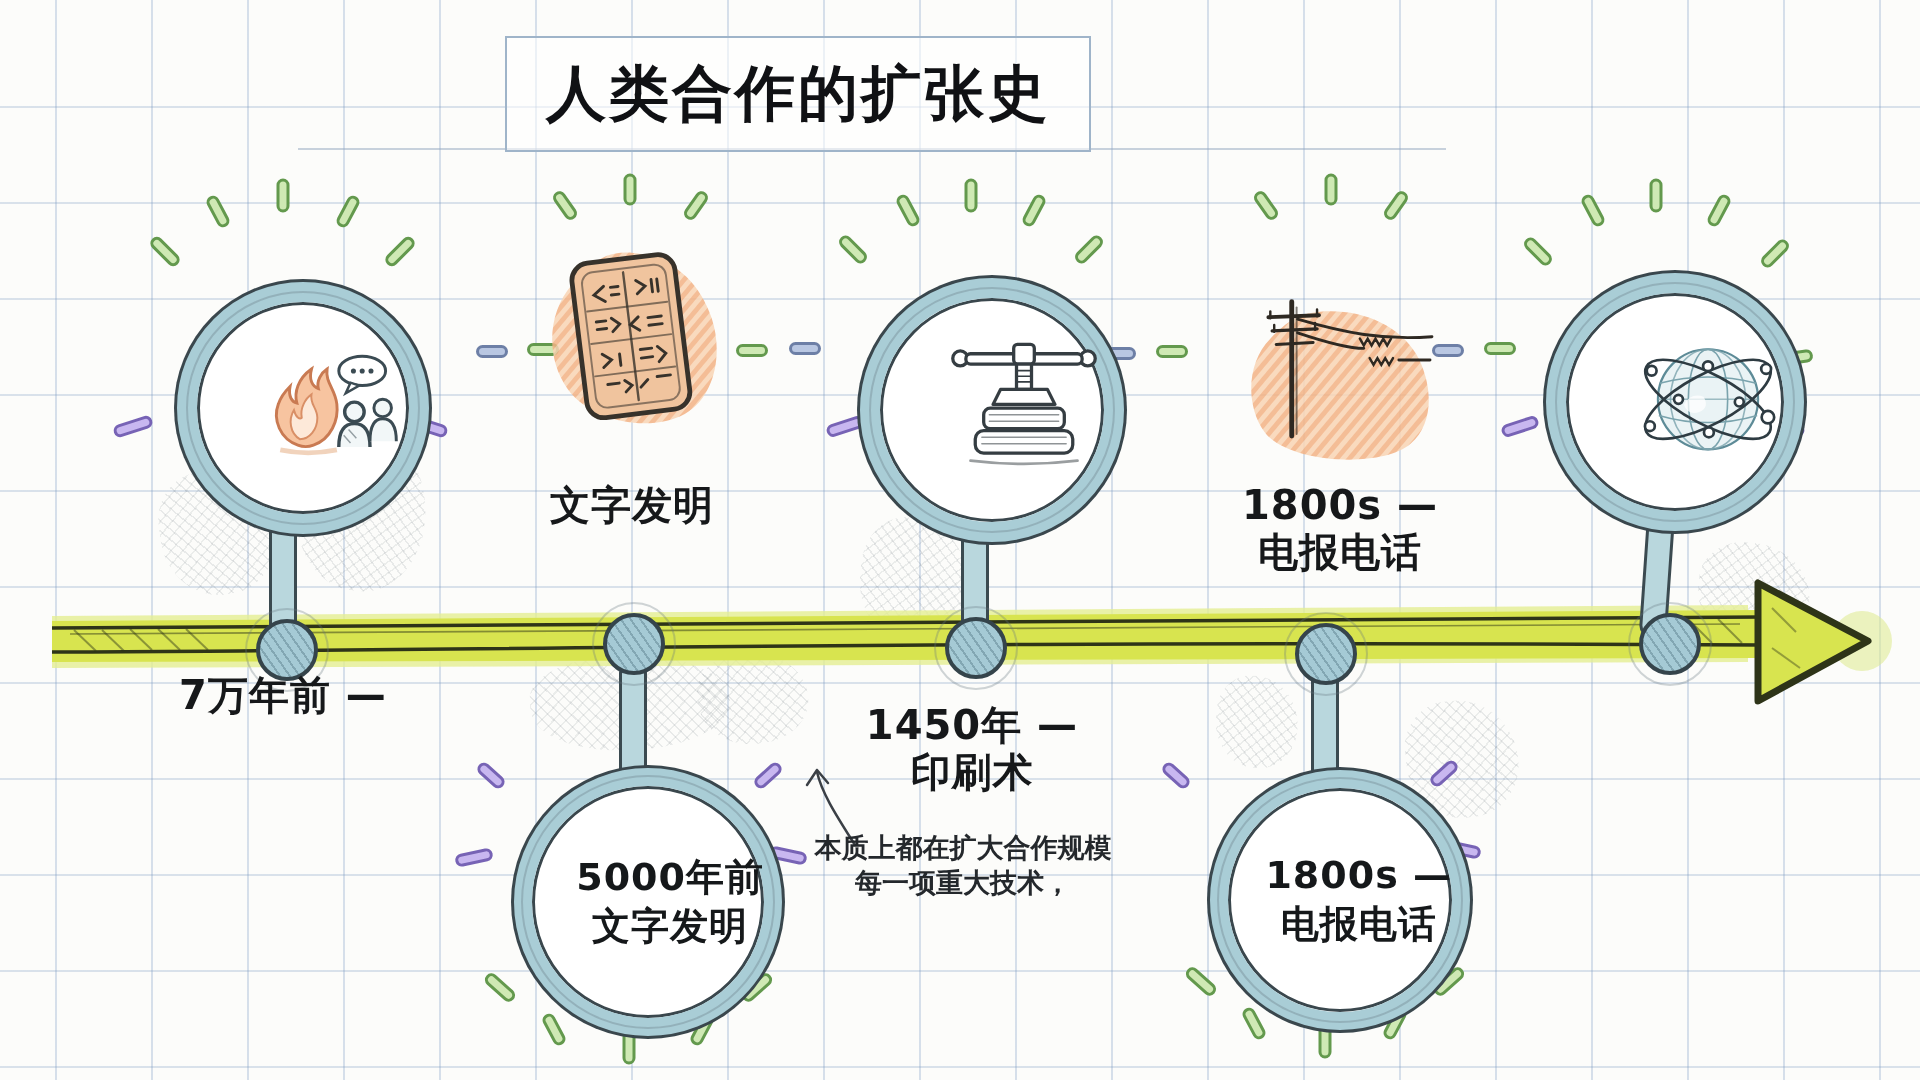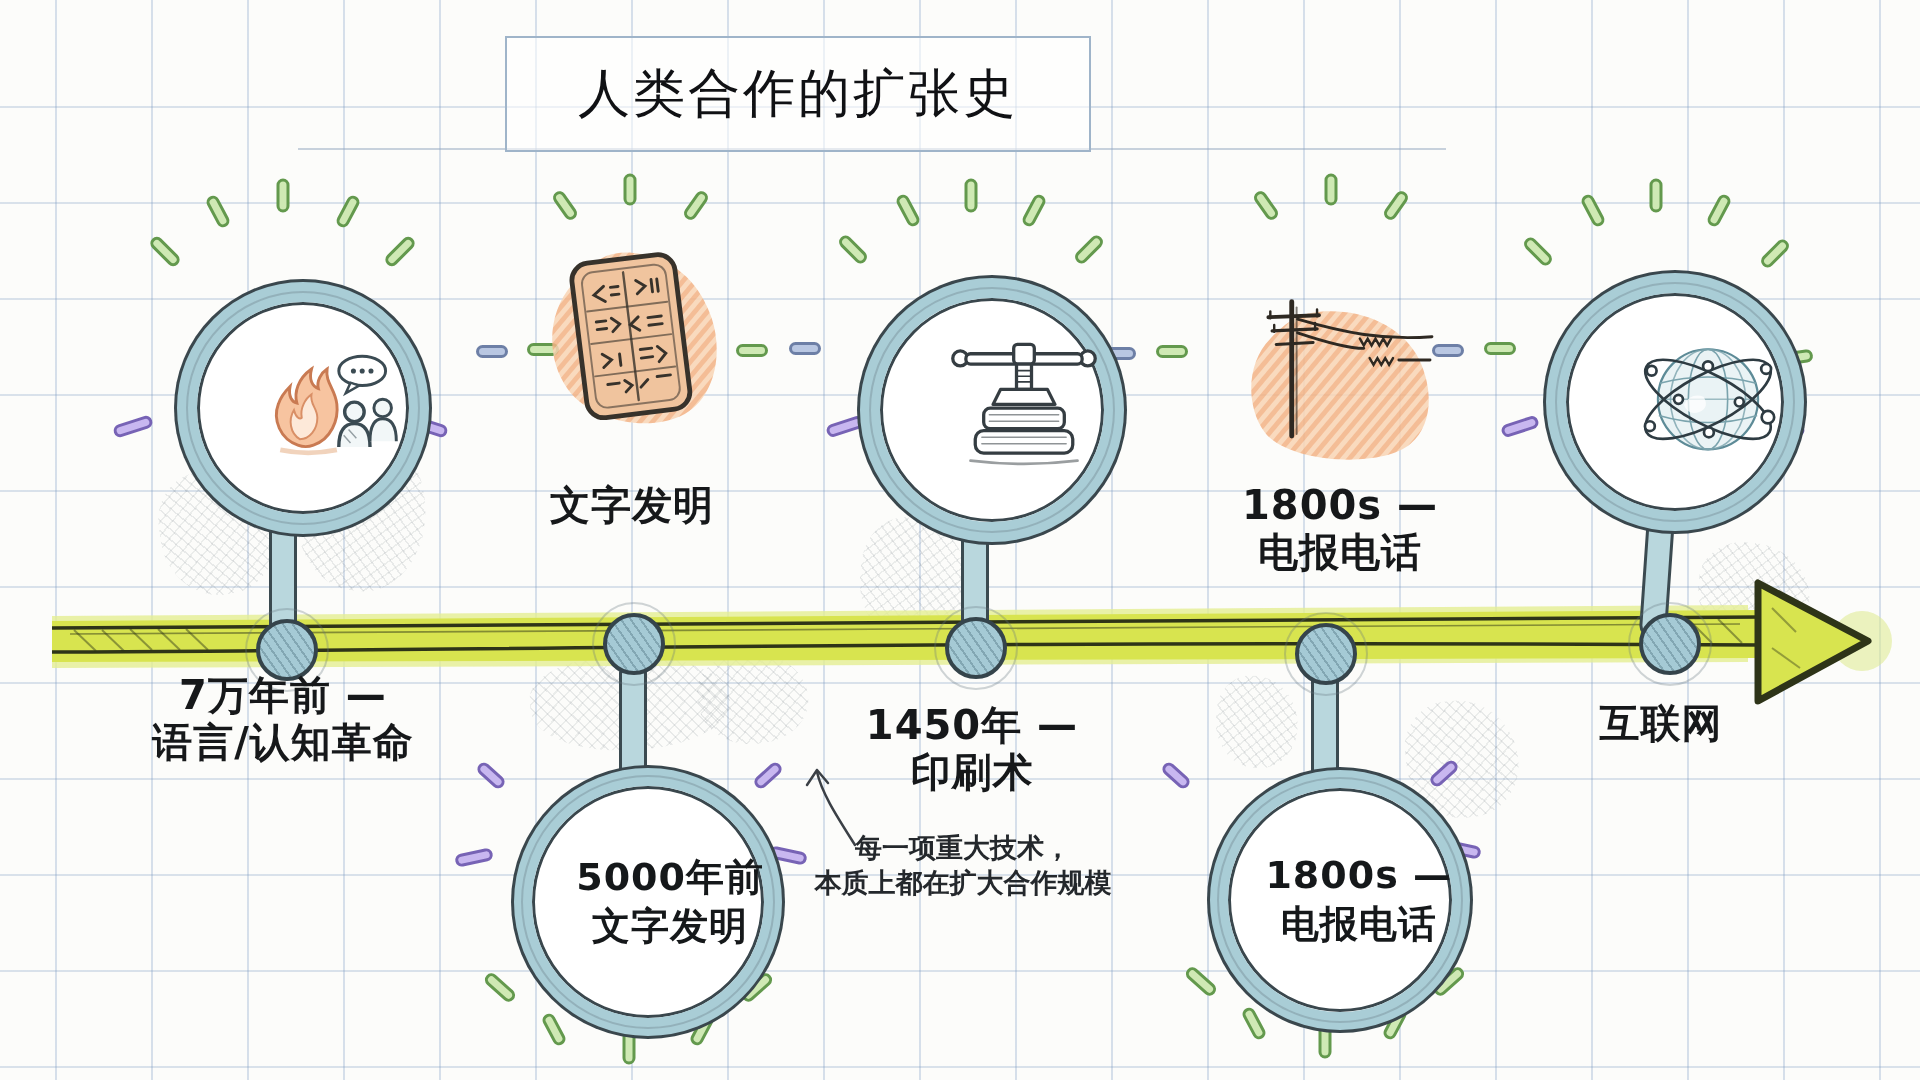--- a/index.html
+++ b/index.html
@@ -14,21 +14,21 @@
     color:#16181a;
   }
   .layer{position:absolute;inset:0;}
   
   .title-box{
     position:absolute;left:505px;top:36px;width:582px;height:112px;
     border:2px solid #9fb4c9;display:flex;align-items:center;justify-content:center;
     z-index:6;background:rgba(255,255,255,.55);
   }
   .title{
-    margin:0;font-size:52px;font-weight:400;letter-spacing:3px;color:#101114;
+    margin:0;font-size:60px;font-weight:700;letter-spacing:3px;color:#101114;
     white-space:nowrap;
   }
   .accent-h{position:absolute;left:298px;top:148px;width:1148px;height:2px;background:rgba(145,165,190,.5);z-index:1;}
   
   .tl-svg{position:absolute;inset:0;z-index:2;}
   
   .stem{
     position:absolute;width:22px;background:#b9d7dd;border:3px solid #3b4a50;border-radius:12px;z-index:3;
   }
   .ring{
@@ -202,21 +202,20 @@
       <circle cx="104" cy="64" r="10" fill="#f2f7f8" stroke="#3b4b53" stroke-width="3.5"></circle>
       <path d="M88,100 C88,81 96,76 104,76 C112,76 120,81 120,100" fill="#f2f7f8" stroke="#3b4b53" stroke-width="3.5"></path>
       <circle cx="133" cy="60" r="9" fill="#f2f7f8" stroke="#3b4b53" stroke-width="3"></circle>
       <path d="M120,94 C120,75 127,71 133,71 C141,71 147,76 147,94" fill="#f2f7f8" stroke="#3b4b53" stroke-width="3"></path>
       <path d="M93,88 l7,8 M98,82 l8,9" stroke="#3b4b53" stroke-width="1.5" opacity=".5"></path>
     </svg>
   </div>
   <div class="dot" style="left:256px;top:619px"></div>
   <div class="label" style="left:83px;top:672px;width:400px">
     <div>7万年前 —</div>
-    <div>语言/认知革命</div>
   </div>
 
   <div class="icon-abs" style="left:535px;top:226px">
     <svg width="192" height="228" viewBox="0 0 200 230">
       <path d="M38,58 C14,86 10,132 34,166 C58,200 120,212 156,192 C188,174 196,128 184,92 C172,58 150,34 112,26 C76,18 58,34 38,58 Z" fill="url(#orstripe)" opacity=".85"></path>
       <g transform="rotate(-7 100 112)" stroke="#37322b" stroke-linecap="round">
         <rect x="46" y="30" width="108" height="162" rx="18" fill="#f0c49e" stroke-width="5"></rect>
         <rect x="56" y="40" width="88" height="142" rx="12" fill="none" stroke-width="2" opacity=".55"></rect>
         <line x1="100" y1="44" x2="100" y2="178" stroke-width="2.5" opacity=".8"></line>
         <line x1="58" y1="80" x2="142" y2="80" stroke-width="2" opacity=".6"></line>
@@ -272,22 +271,22 @@
       </g>
     </svg>
   </div>
   <div class="dot" style="left:945px;top:617px"></div>
   <div class="label" style="left:797px;top:702px;width:350px">
     <div>1450年 —</div>
     <div>印刷术</div>
   </div>
 
   <div class="anno">
+    <div>本质上都在扩大合作规模</div>
     <div>每一项重大技术，</div>
-    <div>本质上都在扩大合作规模</div>
   </div>
 
   <div class="icon-abs" style="left:1235px;top:288px">
     <svg width="205" height="185" viewBox="0 0 210 190">
       <path d="M36,52 C12,76 10,120 30,148 C54,180 150,186 180,160 C206,138 202,96 186,68 C168,38 130,22 92,24 C64,26 54,34 36,52 Z" fill="url(#orstripe)" opacity=".85"></path>
       <g stroke="#2e2922" stroke-linecap="round" fill="none">
         <line x1="58" y1="14" x2="58" y2="152" stroke-width="5"></line>
         <line x1="63" y1="20" x2="63" y2="150" stroke-width="2" opacity=".6"></line>
         <line x1="34" y1="30" x2="86" y2="28" stroke-width="4"></line>
         <line x1="38" y1="44" x2="84" y2="42" stroke-width="3.5"></line>
@@ -335,20 +334,19 @@
           <circle cx="152" cy="102" r="7"></circle>
         <circle cx="86" cy="119" r="5.5"></circle>
           <circle cx="20" cy="112" r="5.5"></circle>
         <circle cx="52" cy="82" r="5"></circle>
           <circle cx="120" cy="85" r="5"></circle>
       </g>
     </svg>
   </div>
   <div class="dot" style="left:1639px;top:613px"></div>
   <div class="label" style="left:1486px;top:700px;width:350px">
-    <div>互联网</div>
   </div>
 
   <div class="title-box">
     <h1 class="title">人类合作的扩张史</h1>
   </div>
 
 </div>
 
 </body></html>

